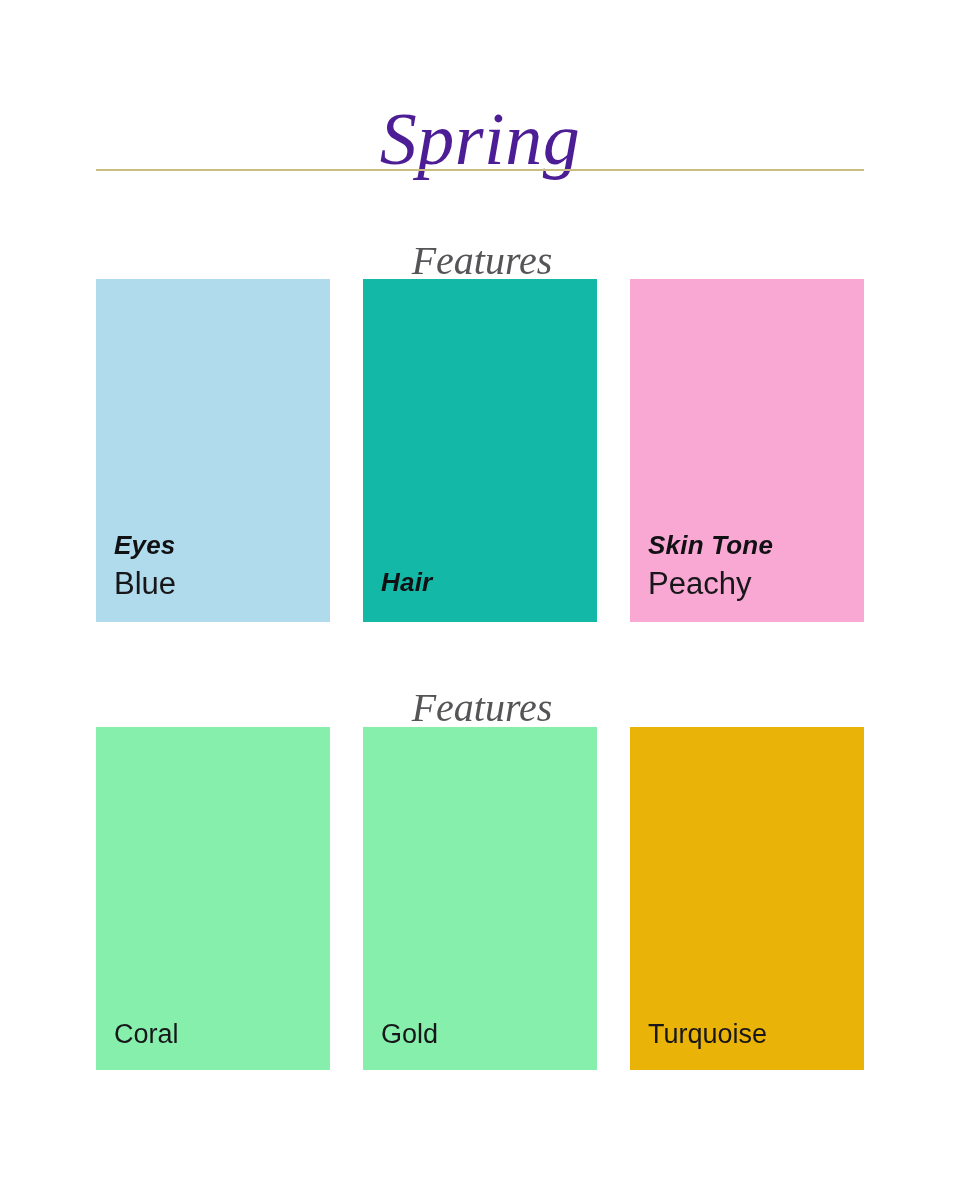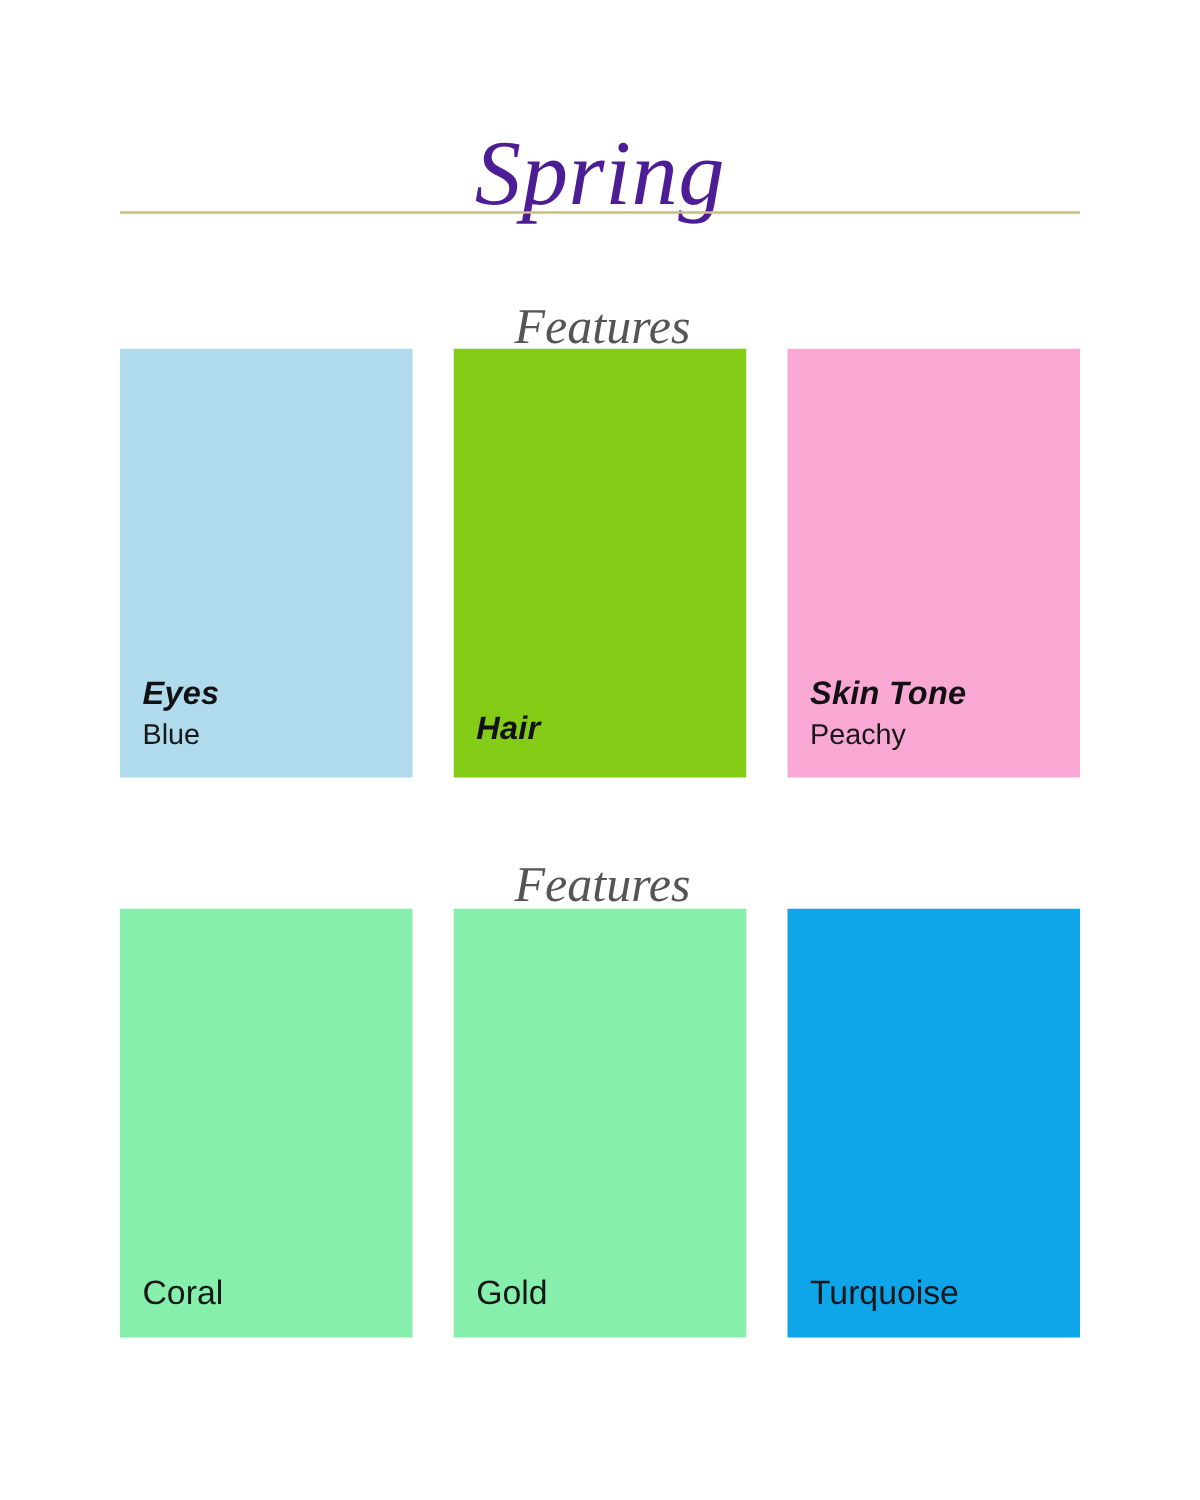--- a/index.html
+++ b/index.html
@@ -95,21 +95,21 @@
     line-height: 1.28;
     color: #111114;
     letter-spacing: 0.2px;
     margin: 0 0 3px 0;
   }
 
   .swatch-value {
     font-family: "Liberation Sans", sans-serif;
     font-style: normal;
     font-weight: 400;
-    font-size: 23px;
+    font-size: 31px;
     line-height: 1.2;
     color: #17171a;
     margin: 0;
   }
 
   
   .swatch.palette .swatch-value {
     font-size: 27px;
   }
 </style>
@@ -124,21 +124,21 @@
 
   <h2 class="section-heading heading-features" style="color: rgb(85, 85, 88);">Features</h2>
 
   <div class="swatch-row row-features">
 
     <div class="swatch feature" style="background-color: rgb(176, 219, 236);">
       <div class="swatch-title">Eyes</div>
       <div class="swatch-value">Blue</div>
     </div>
 
-    <div class="swatch feature" style="background-color: #84cc16;">
+    <div class="swatch feature" style="background-color: #14b8a6;">
       <div class="swatch-title">Hair</div>
     </div>
 
     <div class="swatch feature" style="background-color: #f9a8d4;">
       <div class="swatch-title">Skin Tone</div>
       <div class="swatch-value">Peachy</div>
     </div>
 
   </div>
 
@@ -147,19 +147,19 @@
   <div class="swatch-row row-palette">
 
     <div class="swatch palette" style="background-color: #86efac;">
       <div class="swatch-value">Coral</div>
     </div>
 
     <div class="swatch palette" style="background-color: #86efac;">
       <div class="swatch-value">Gold</div>
     </div>
 
-    <div class="swatch palette" style="background-color: #0ea5e9;">
+    <div class="swatch palette" style="background-color: #eab308;">
       <div class="swatch-value">Turquoise</div>
     </div>
 
   </div>
 
 </div>
 
 </body></html>

